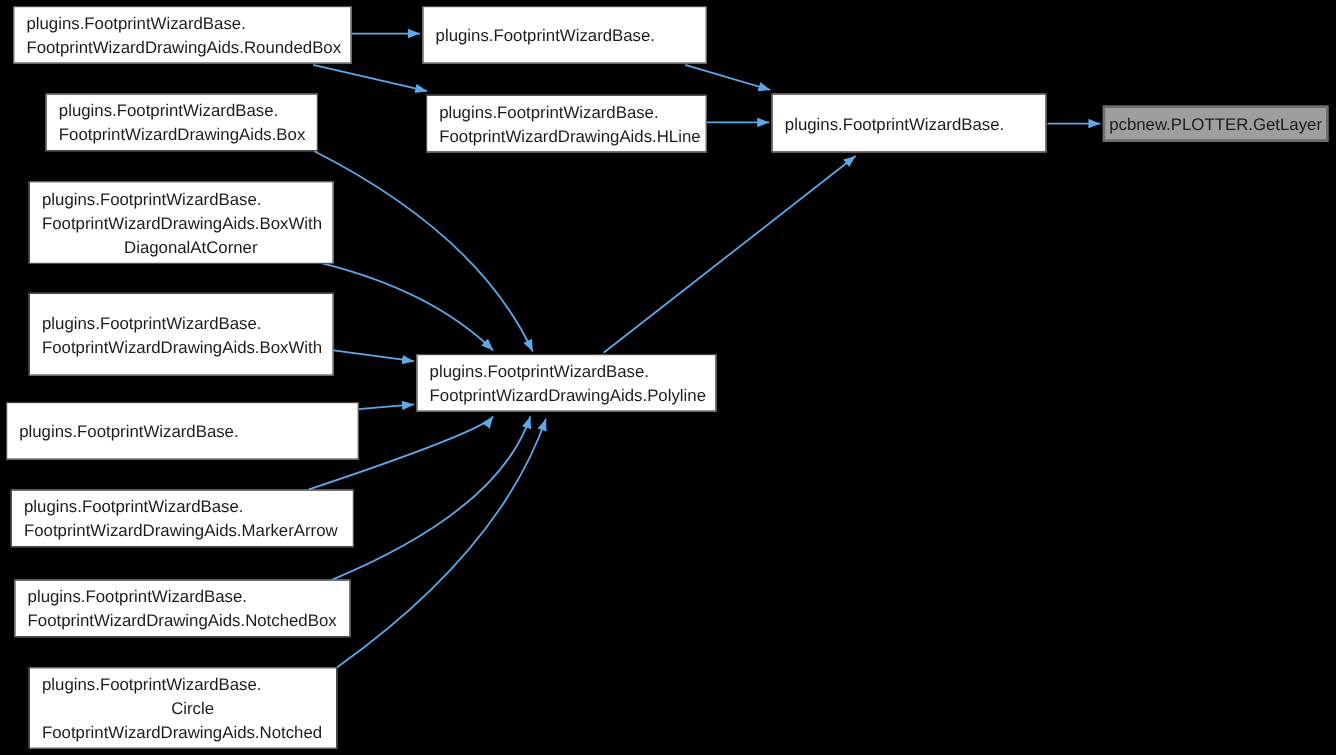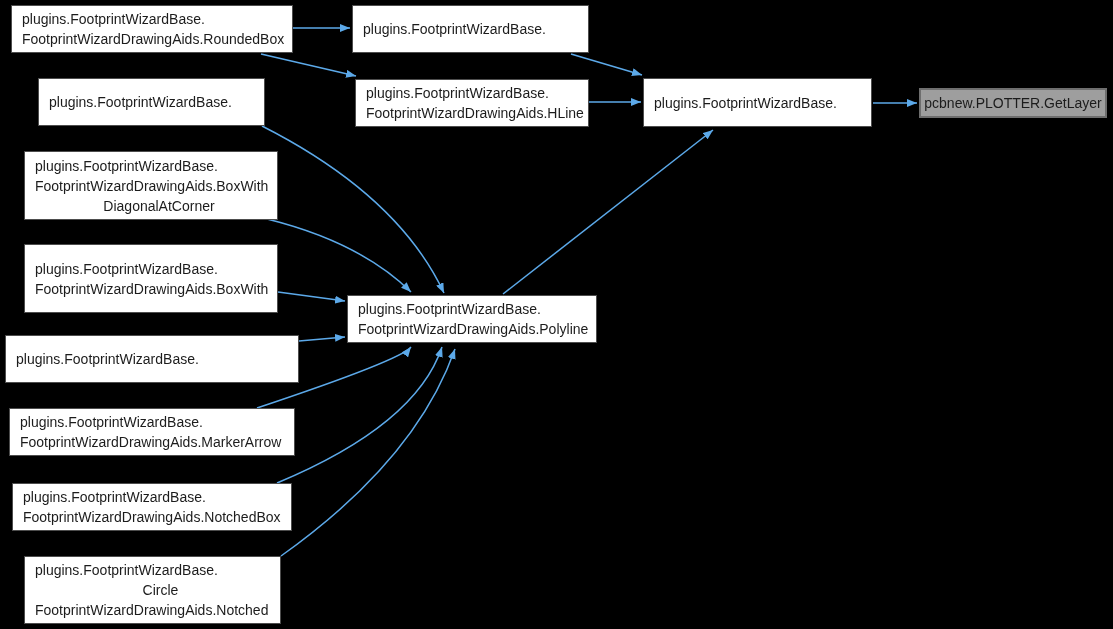--- a/index.html
+++ b/index.html
@@ -71,20 +71,21 @@
     <div class="ln">plugins.FootprintWizardBase.</div>
     <div class="ln">FootprintWizardDrawingAids.RoundedBox</div>
   </div>
 
   <div class="node" style="left:352px;top:5px;width:237px;height:48px;">
     <div class="ln">plugins.FootprintWizardBase.</div>
   </div>
 
   <div class="node" style="left:38px;top:78px;width:227px;height:48px;">
     <div class="ln">plugins.FootprintWizardBase.</div>
+    <div class="ln">FootprintWizardDrawingAids.Box</div>
   </div>
 
   <div class="node" style="left:355px;top:79px;width:234px;height:48px;">
     <div class="ln">plugins.FootprintWizardBase.</div>
     <div class="ln">FootprintWizardDrawingAids.HLine</div>
   </div>
 
   <div class="node" style="left:643px;top:78px;width:229px;height:49px;">
     <div class="ln">plugins.FootprintWizardBase.</div>
   </div>

